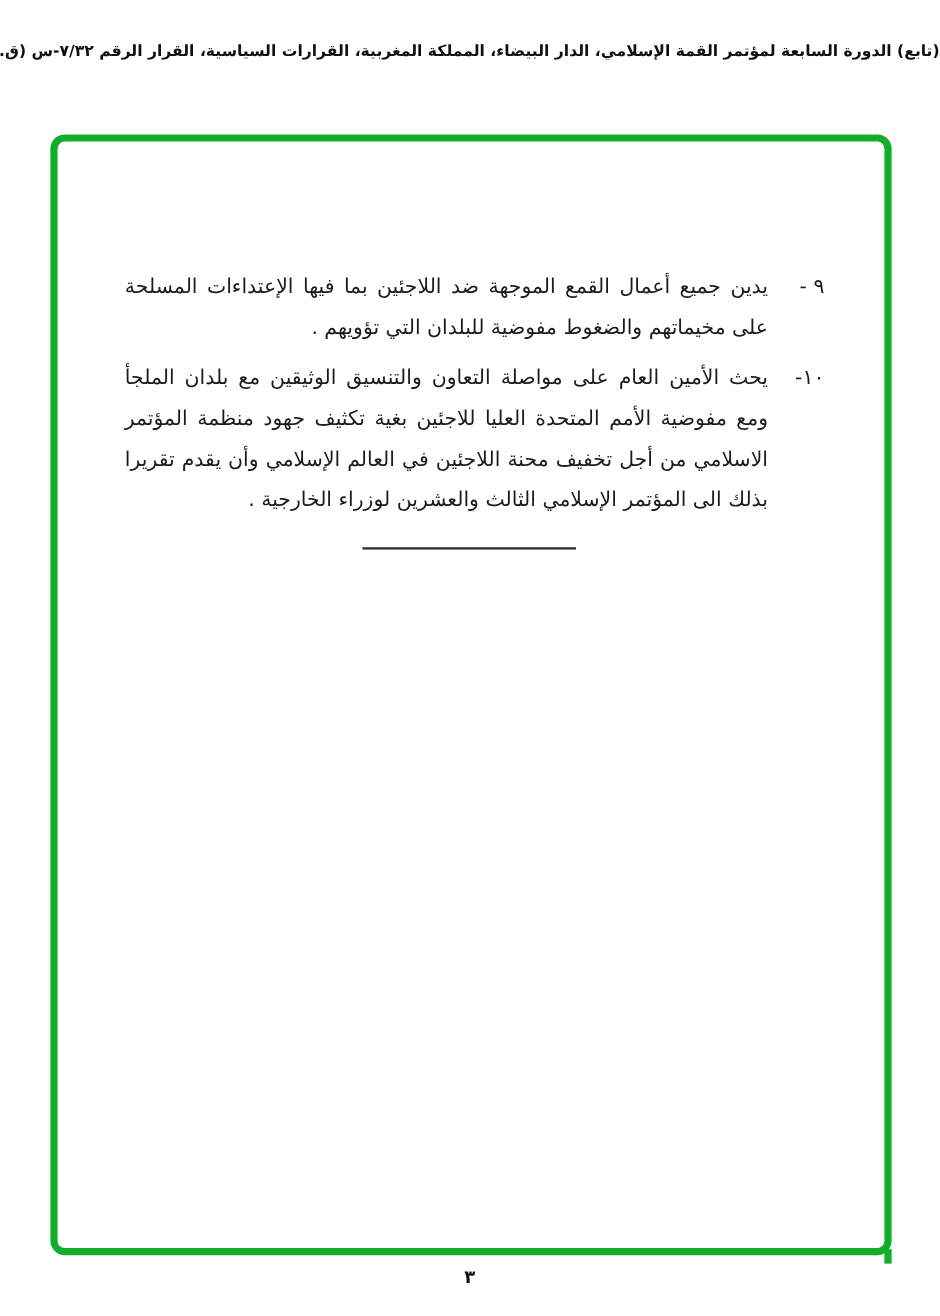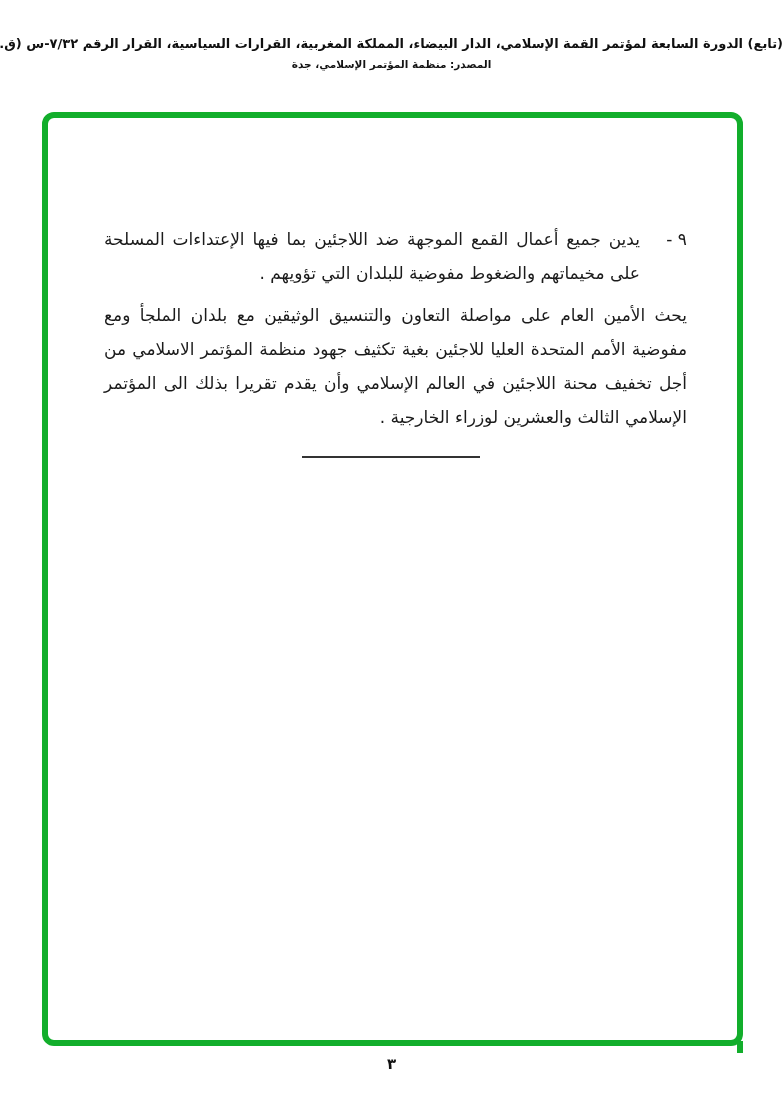--- a/index.html
+++ b/index.html
@@ -83,33 +83,33 @@
     font-size:15px;
     font-weight:bold;
     color:#111111;
   }
 </style>
 </head>
 <body>
 
 <div class="doc-header">
   <div class="line1">(تابع) الدورة السابعة لمؤتمر القمة الإسلامي، الدار البيضاء، المملكة المغربية، القرارات السياسية، القرار الرقم ٧/٣٢-س (ق.أ)</div>
-  <div class="line2">المصدر:  منظمة المؤتمر الإسلامي، جدة</div>
 </div>
 
 <div class="highlight-box">
 
   <div class="resolution-text">
 
     <div class="res-item">
       <span class="num">٩ -</span>
       <span class="txt">يدين جميع أعمال القمع الموجهة ضد اللاجئين بما فيها الإعتداءات المسلحة على مخيماتهم والضغوط مفوضية للبلدان التي تؤويهم .</span>
     </div>
 
     <div class="res-item">
+      <span class="num">١٠-</span>
       <span class="txt">يحث الأمين العام على مواصلة التعاون والتنسيق الوثيقين مع بلدان الملجأ ومع مفوضية الأمم المتحدة العليا للاجئين بغية تكثيف جهود منظمة المؤتمر الاسلامي من أجل تخفيف محنة اللاجئين في العالم الإسلامي وأن يقدم تقريرا بذلك الى المؤتمر الإسلامي الثالث والعشرين لوزراء الخارجية .</span>
     </div>
 
   </div>
 
   <div class="separator-line"></div>
 
   <div class="corner-tail"></div>
 </div>
 

